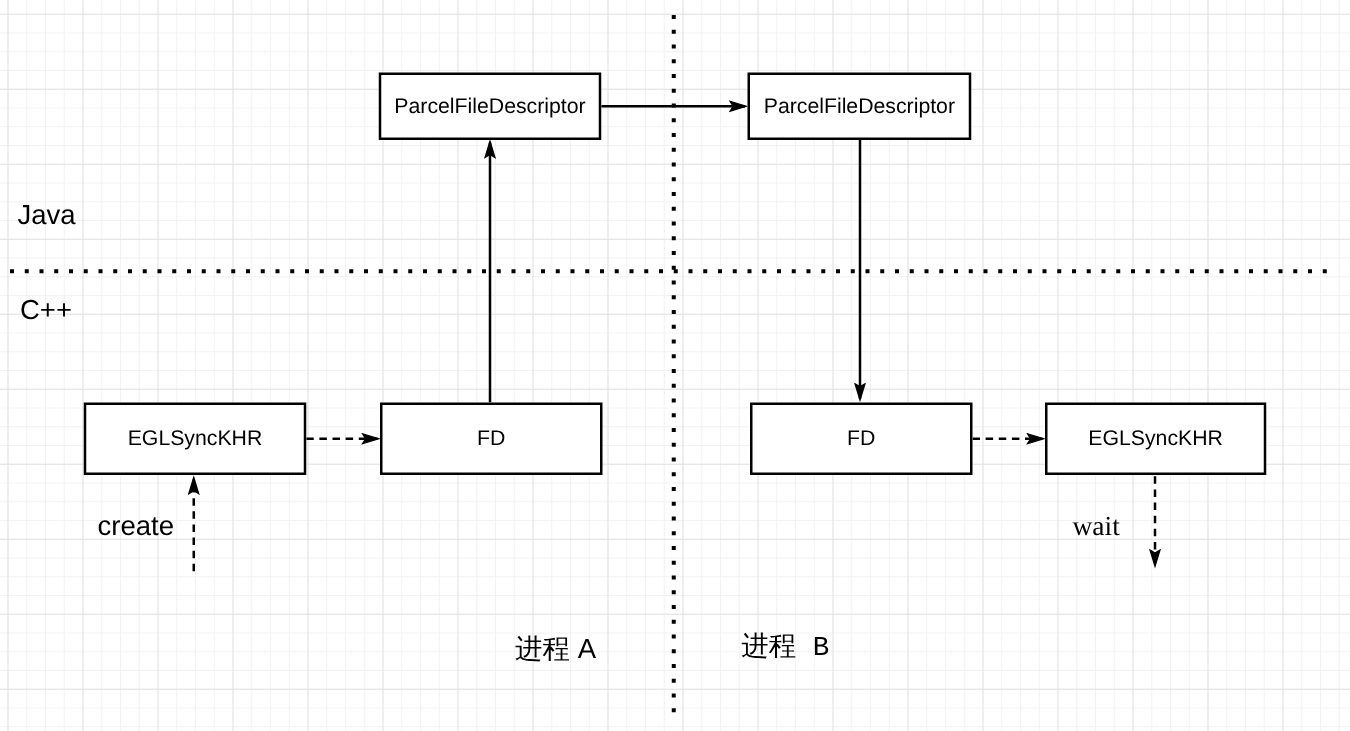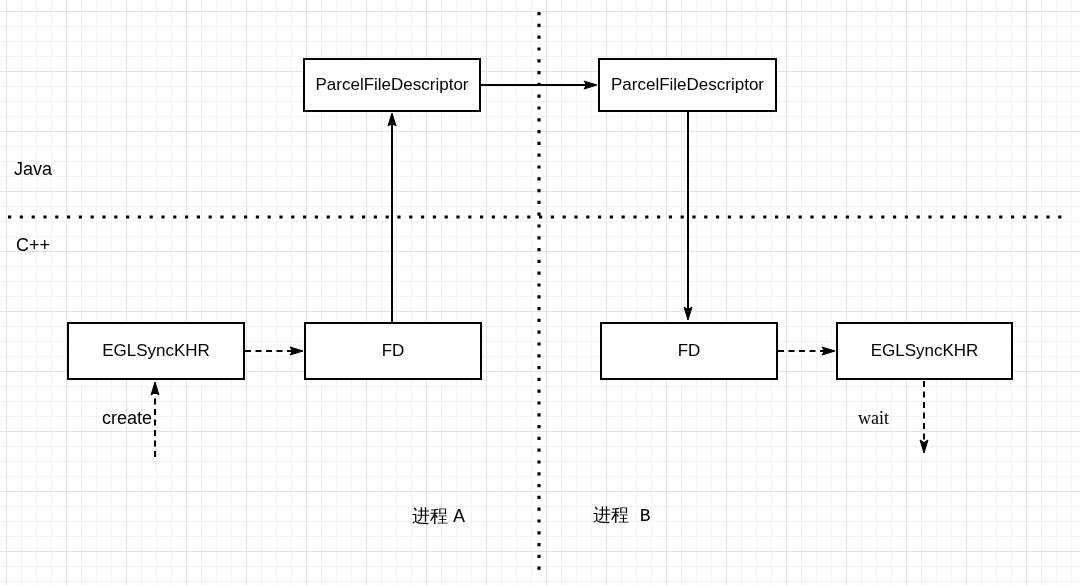--- a/index.html
+++ b/index.html
@@ -36,27 +36,27 @@
   }
   .node--pfd-left  { left: 303px; top: 58px;  width: 178px; height: 54px; }
   .node--pfd-right { left: 598px; top: 58px;  width: 179px; height: 54px; }
   .node--egl-left  { left: 67px;  top: 322px; width: 178px; height: 58px; }
   .node--fd-left   { left: 304px; top: 322px; width: 178px; height: 58px; }
   .node--fd-right  { left: 600px; top: 322px; width: 178px; height: 58px; }
   .node--egl-right { left: 836px; top: 322px; width: 177px; height: 58px; }
   .free-label {
     position: absolute;
     color: #000000;
-    font-size: 18px;
+    font-size: 22px;
     line-height: 1.1;
     white-space: nowrap;
   }
   .label--java      { left: 14px;  top: 160px; }
   .label--cpp       { left: 16px;  top: 236px; }
-  .label--create    { left: 78px;  top: 409px; margin-left: 24px; }
+  .label--create    { left: 78px;  top: 409px; }
   .label--wait      { left: 858px; top: 409px; font-family: Liberation Serif, serif; }
   .label--process-a { left: 412px; top: 507px; }
   .label--process-b { left: 593px; top: 507px; font-family: Liberation Mono, monospace; }
   svg.wires {
     position: absolute;
     left: 0;
     top: 0;
     width: 1080px;
     height: 585px;
     pointer-events: none;

